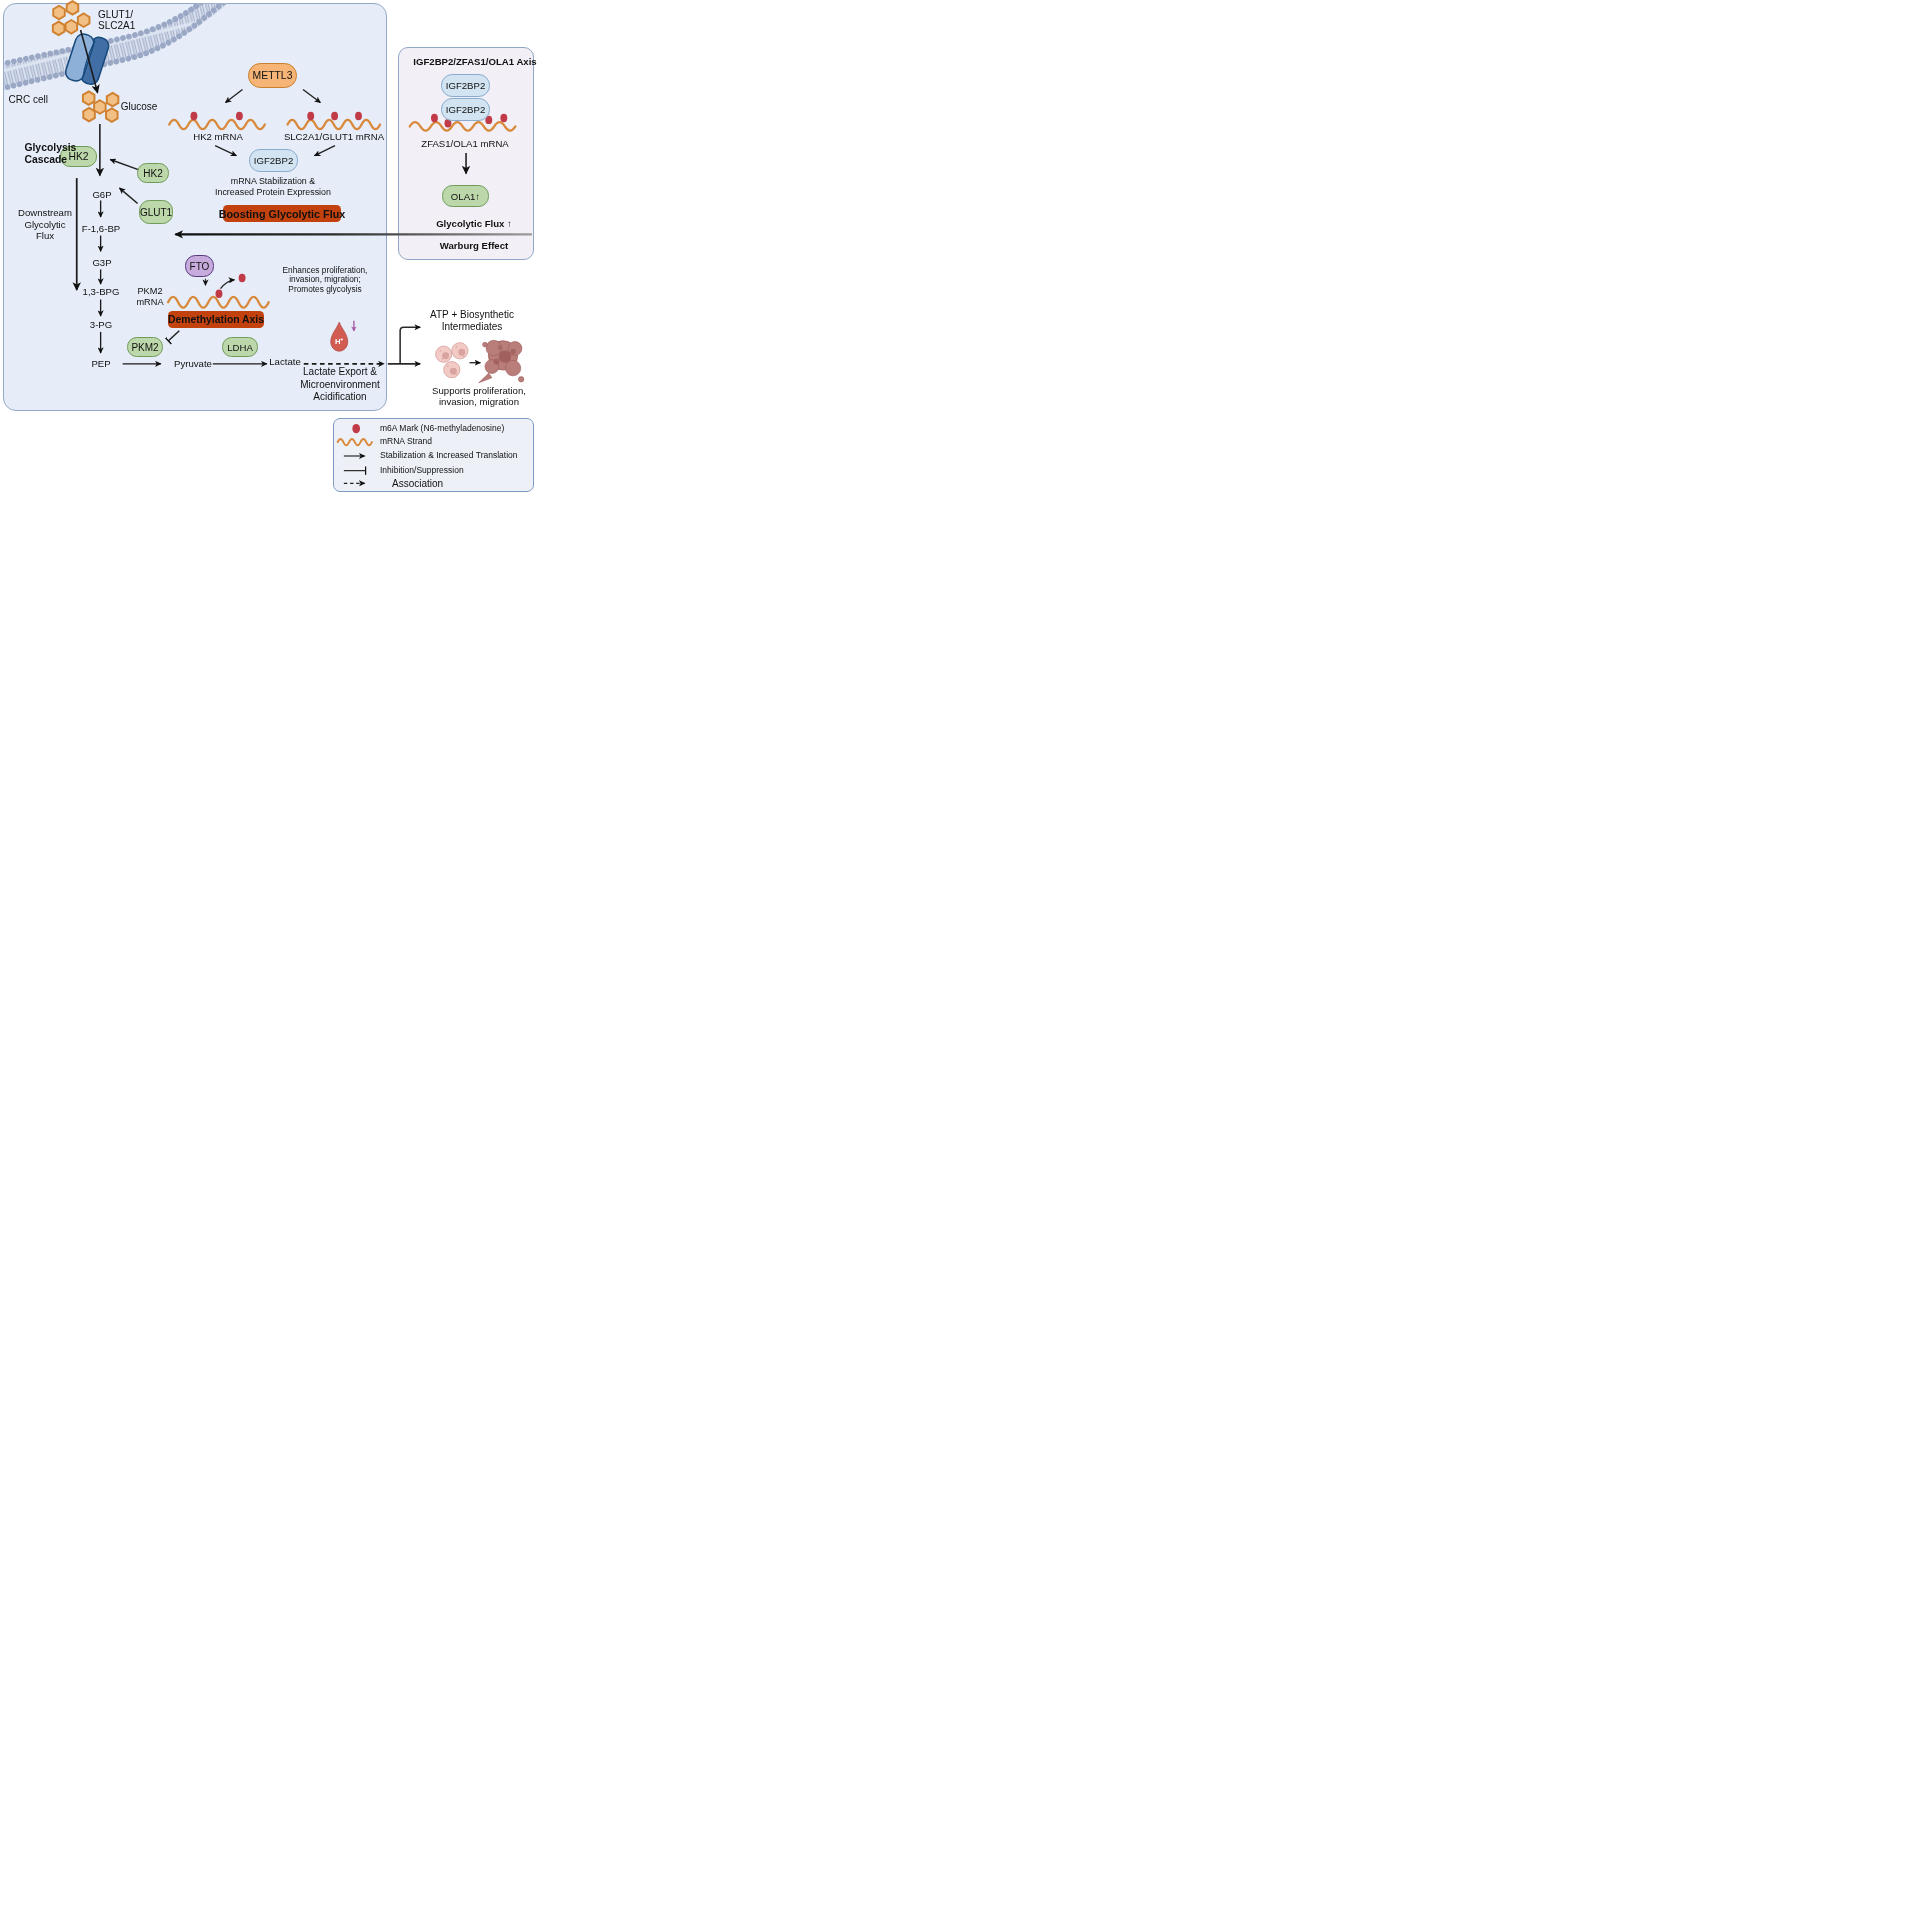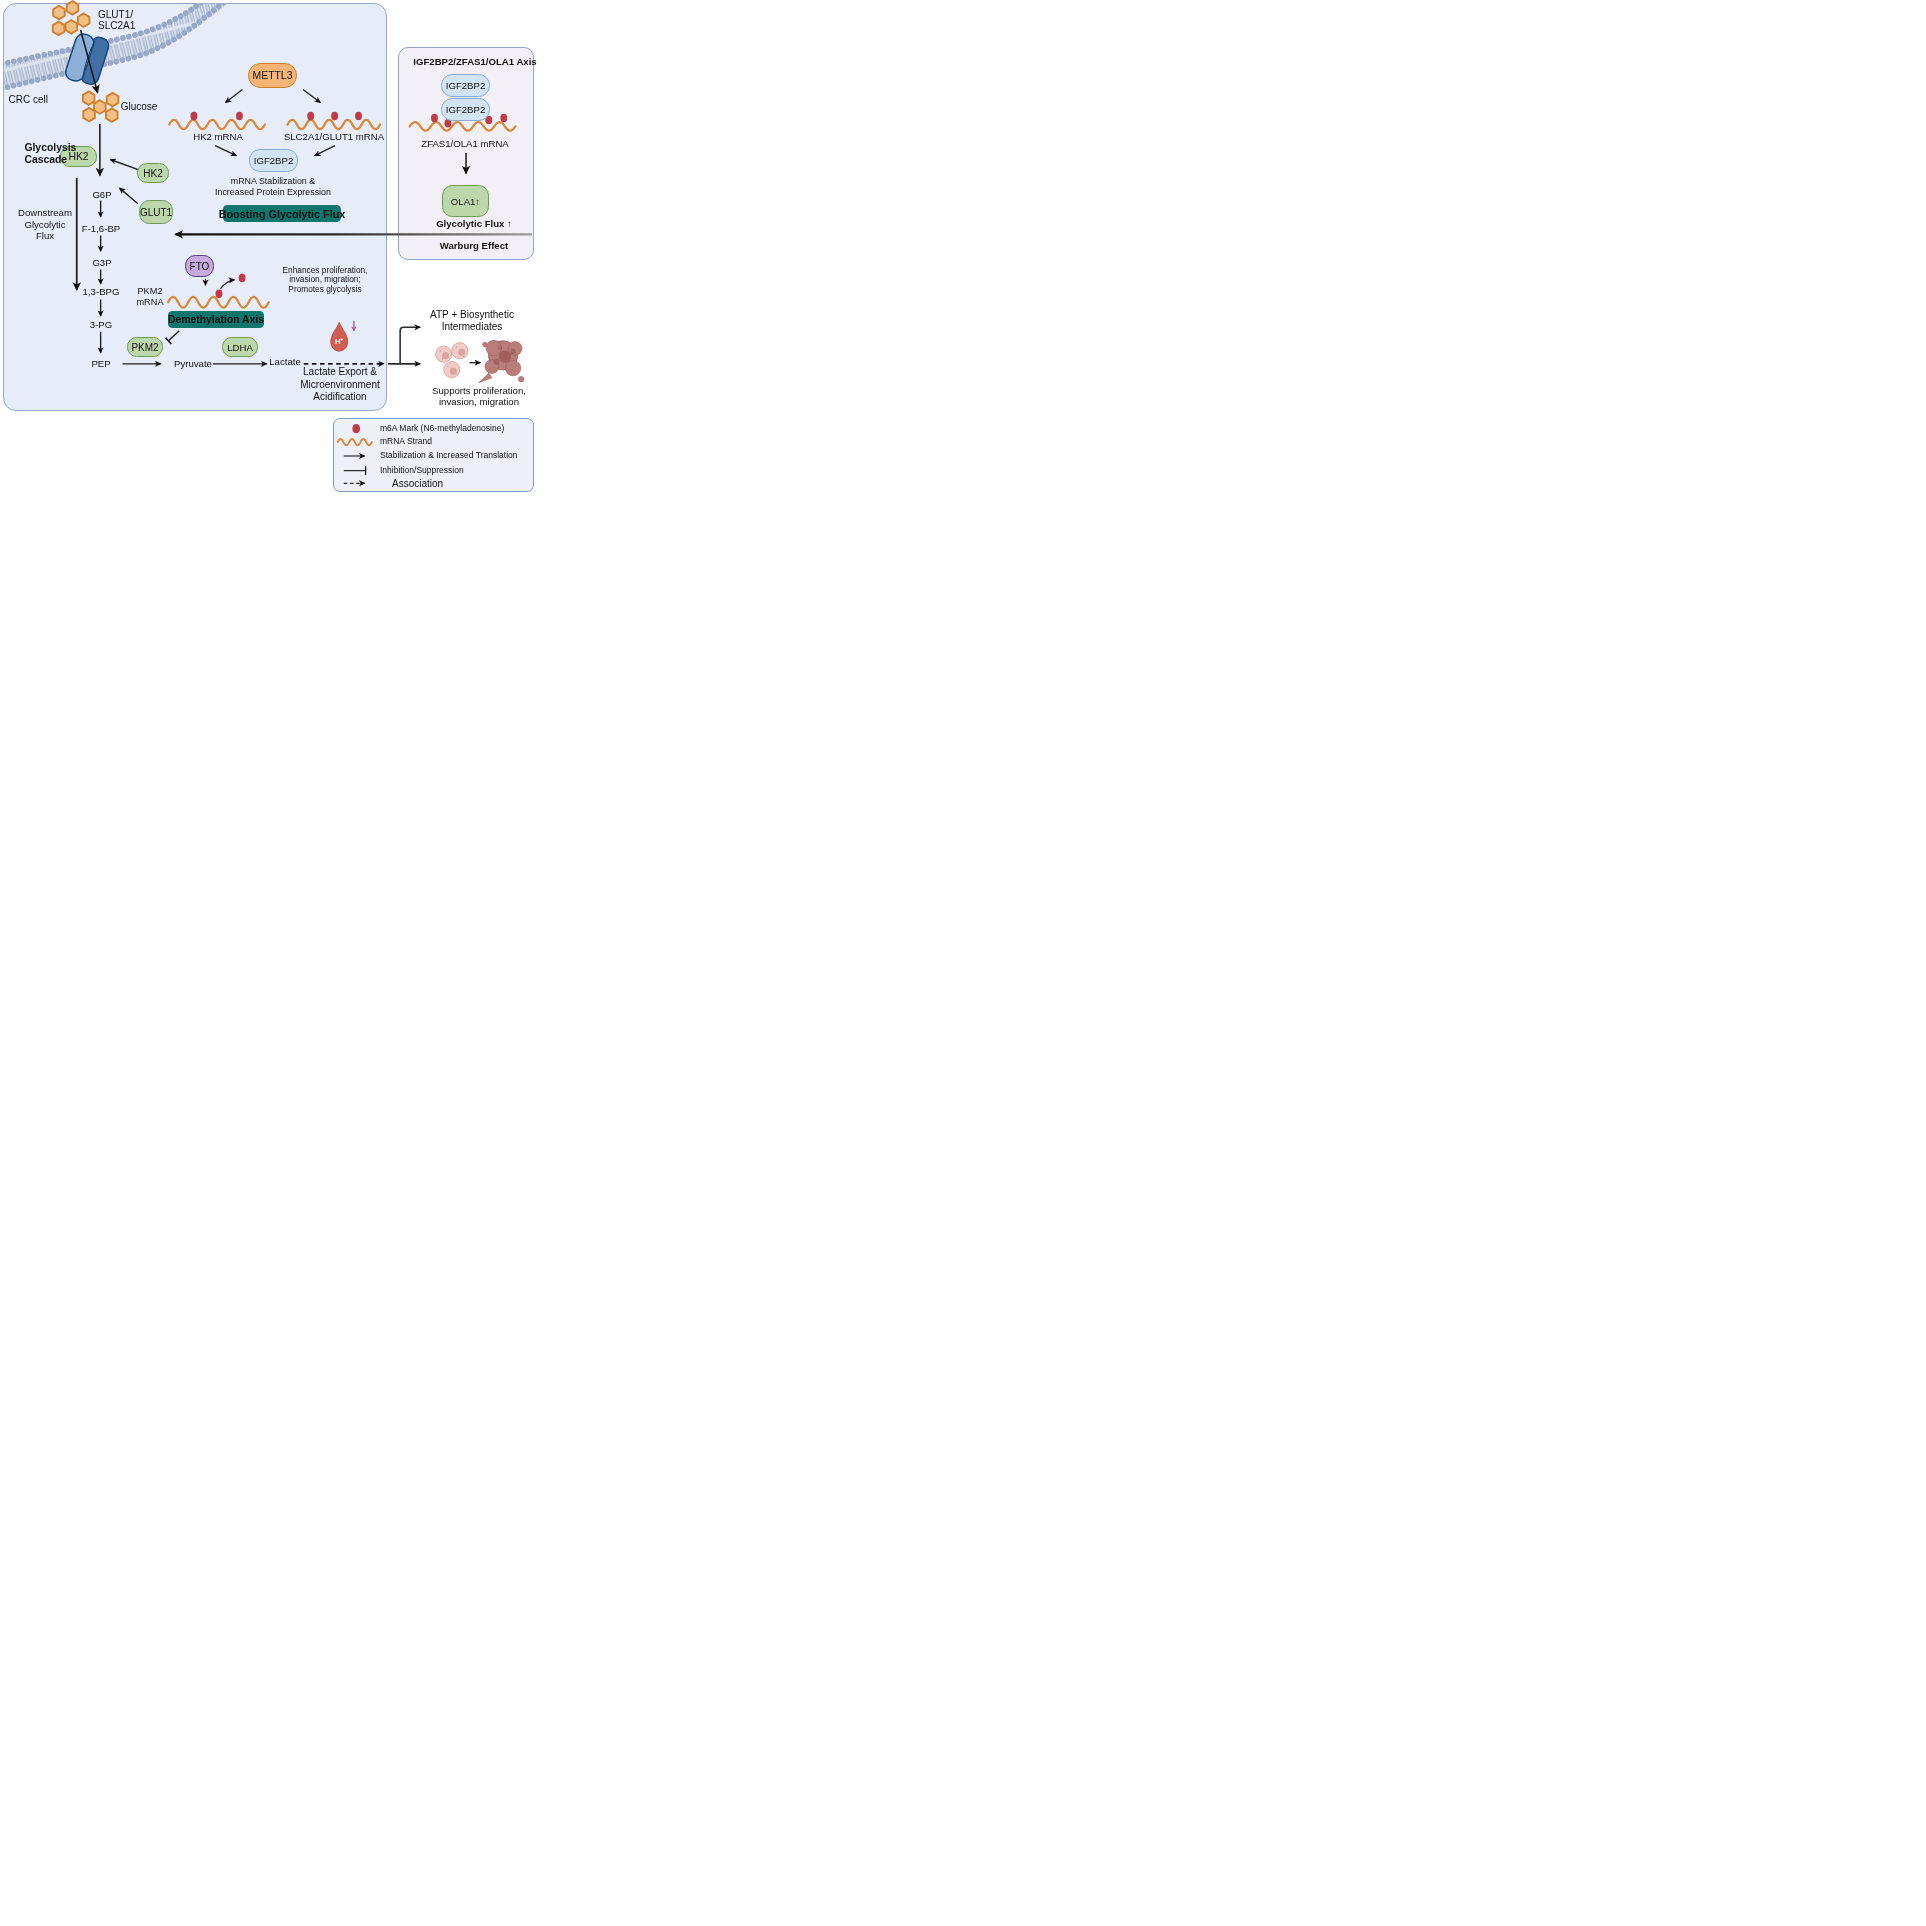--- a/index.html
+++ b/index.html
@@ -11,21 +11,21 @@
   #legend-panel{left:333px;top:418px;width:201px;height:74px;background:#edf0f7;border:1px solid #7f9cc4;border-radius:7px;}
   svg{position:absolute;left:0;top:0;}
   .lbl{position:absolute;white-space:pre;line-height:1.16;}
   .c{transform:translate(-50%,-50%);text-align:center;}
   .b{font-weight:bold;margin-left:9px;}
   .pill{position:absolute;display:flex;align-items:center;justify-content:center;box-sizing:border-box;white-space:nowrap;}
   .pill.green{background:#bcd7aa;border:1.2px solid #6f9b58;}
   .pill.blue{background:#d2e4f2;border:1px solid #8aabce;}
   .pill.orange{background:#f6b577;border:1.2px solid #c8802e;}
   .pill.purple{background:#c7abdc;border:1.2px solid #54357e;}
-  .cream{position:absolute;background:#0f766e;border-radius:4.6px;display:flex;align-items:center;justify-content:center;white-space:nowrap;}
+  .cream{position:absolute;background:#c2410c;border-radius:4.6px;display:flex;align-items:center;justify-content:center;white-space:nowrap;}
   .droplet-lbl{color:#fff;font-weight:bold;}
 </style>
 </head>
 <body>
 
 <div id="canvas">
 
   <div id="main-panel" class="panel"></div>
   <div id="right-panel" class="panel"></div>
   <div id="legend-panel" class="panel"></div>
@@ -204,21 +204,21 @@
     </div>
   <div class="pill green" style="left:222px;top:337px;width:36px;height:20px;border-radius:9.6px;font-size:9.6px">
       <span>LDHA</span>
     </div>
   <div class="pill blue" style="left:441px;top:74px;width:49px;height:23px;border-radius:11.2px;font-size:9.6px">
       <span>IGF2BP2</span>
     </div>
   <div class="pill blue" style="left:441px;top:98px;width:49px;height:23px;border-radius:11.2px;font-size:9.6px">
       <span>IGF2BP2</span>
     </div>
-  <div class="pill green" style="left:442px;top:185px;width:47px;height:32px;border-radius:10.4px;font-size:9.6px">
+  <div class="pill green" style="left:442px;top:185px;width:47px;height:22px;border-radius:10.4px;font-size:9.6px">
       <span>OLA1↑</span>
     </div>
 
   <div class="cream b" style="left:214px;top:205px;width:118px;height:17.3px;font-size:10.8px">
       <span>Boosting Glycolytic Flux</span>
     </div>
   <div class="cream b" style="left:159px;top:311px;width:96px;height:17.3px;font-size:10.4px">
       <span>Demethylation Axis</span>
     </div>
 

